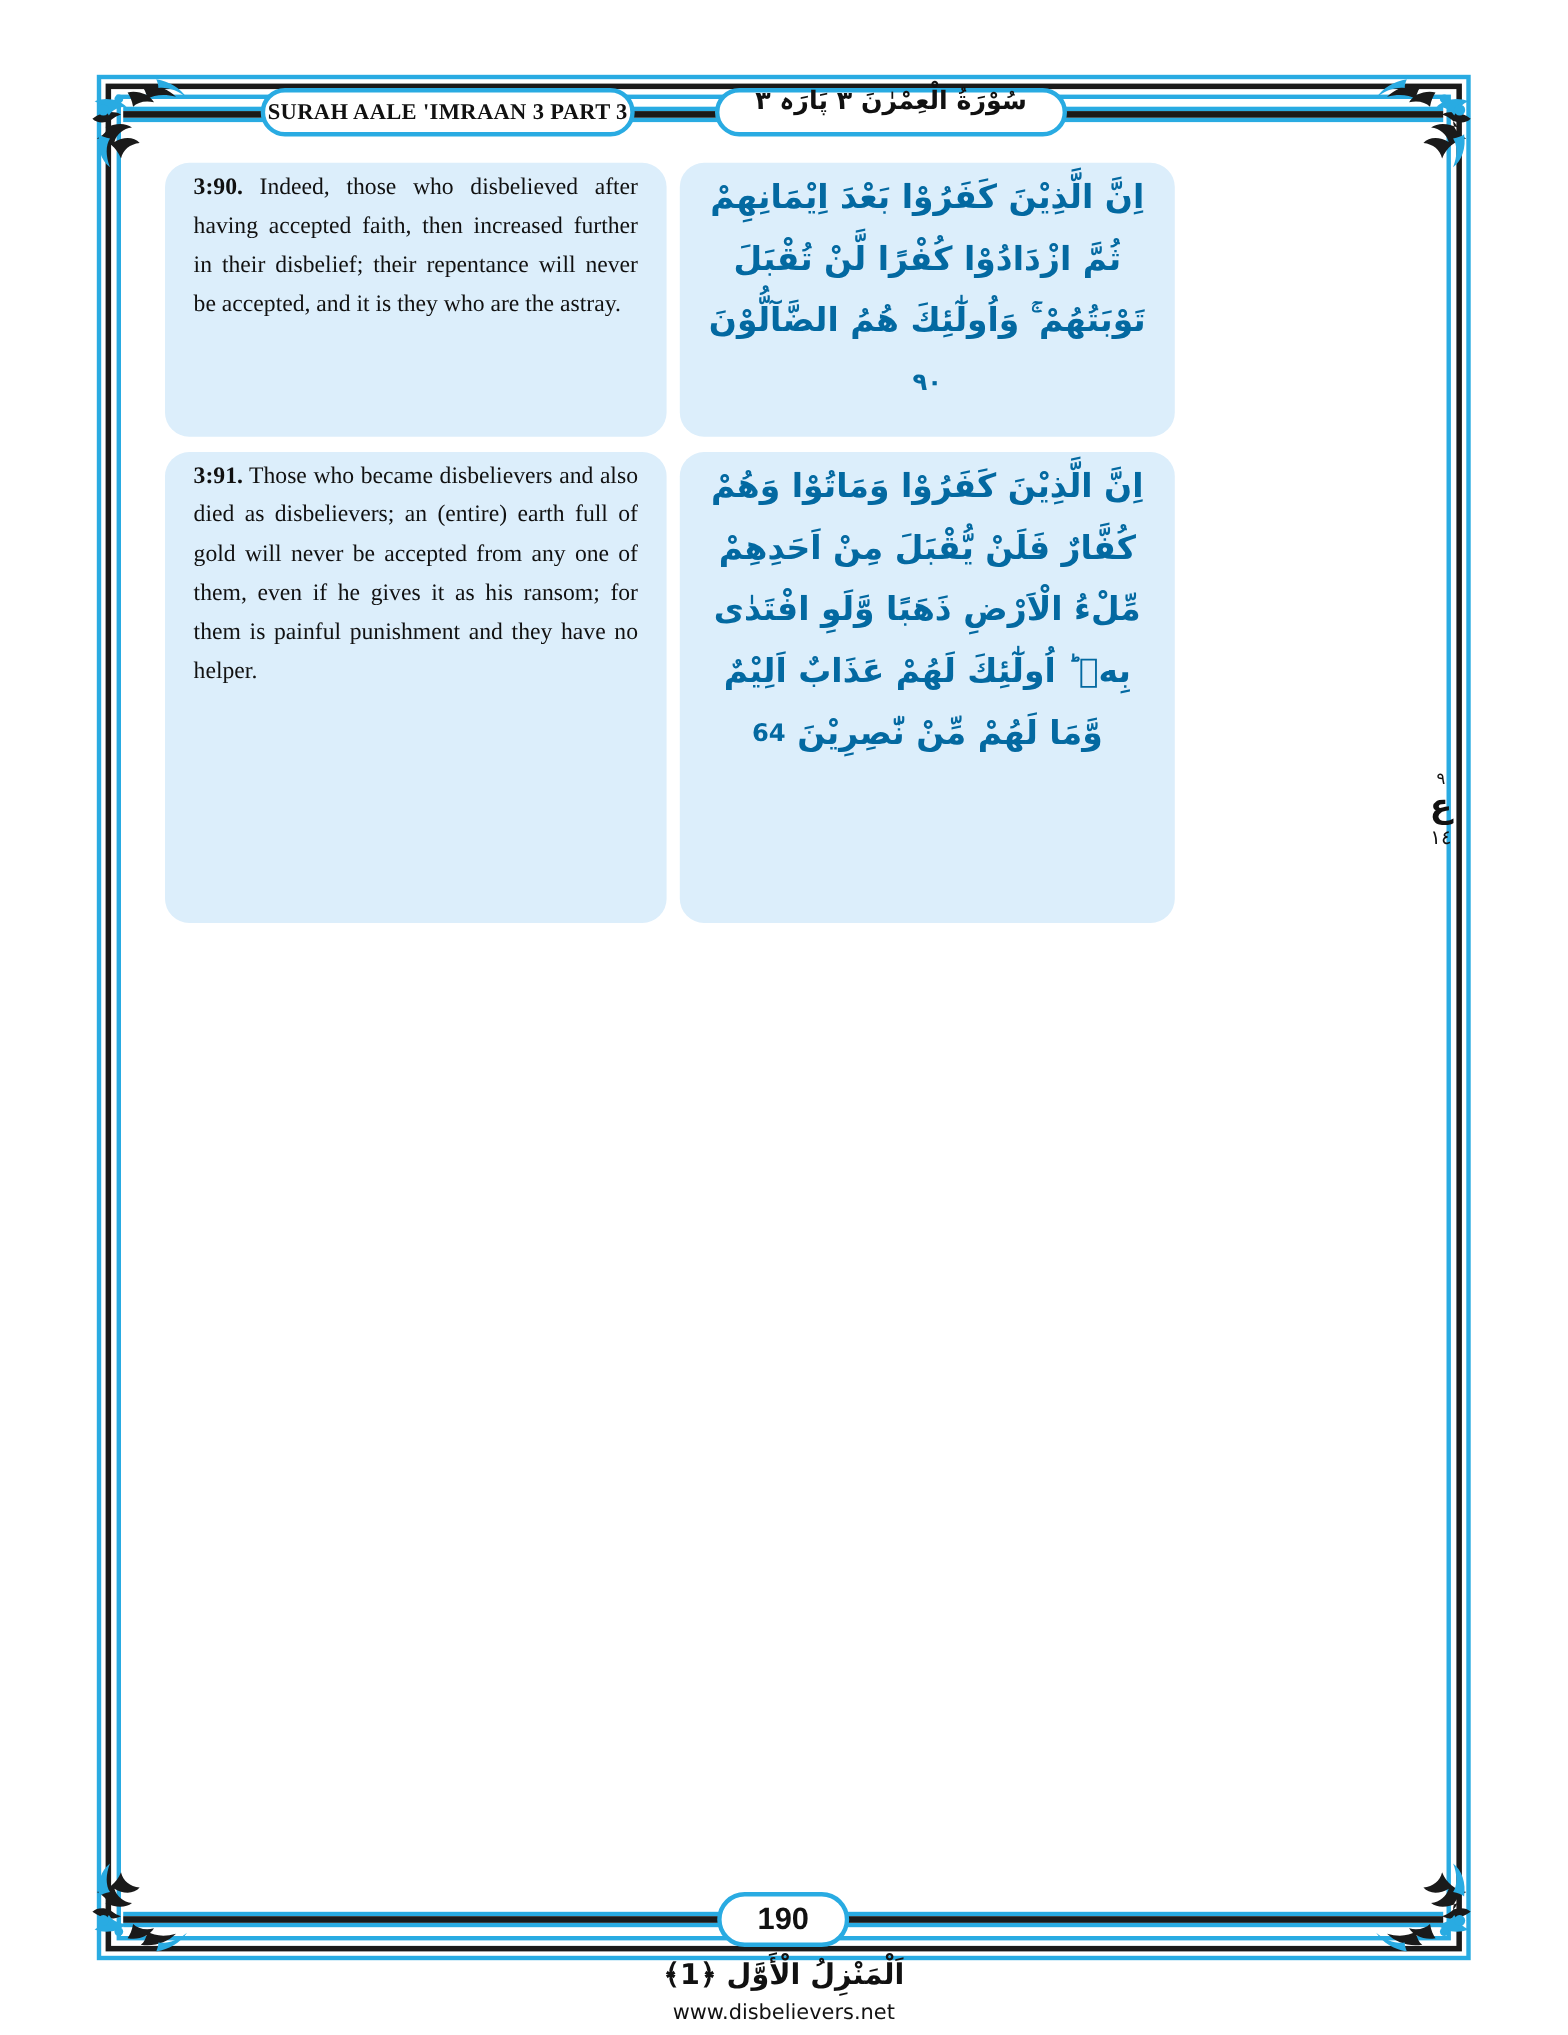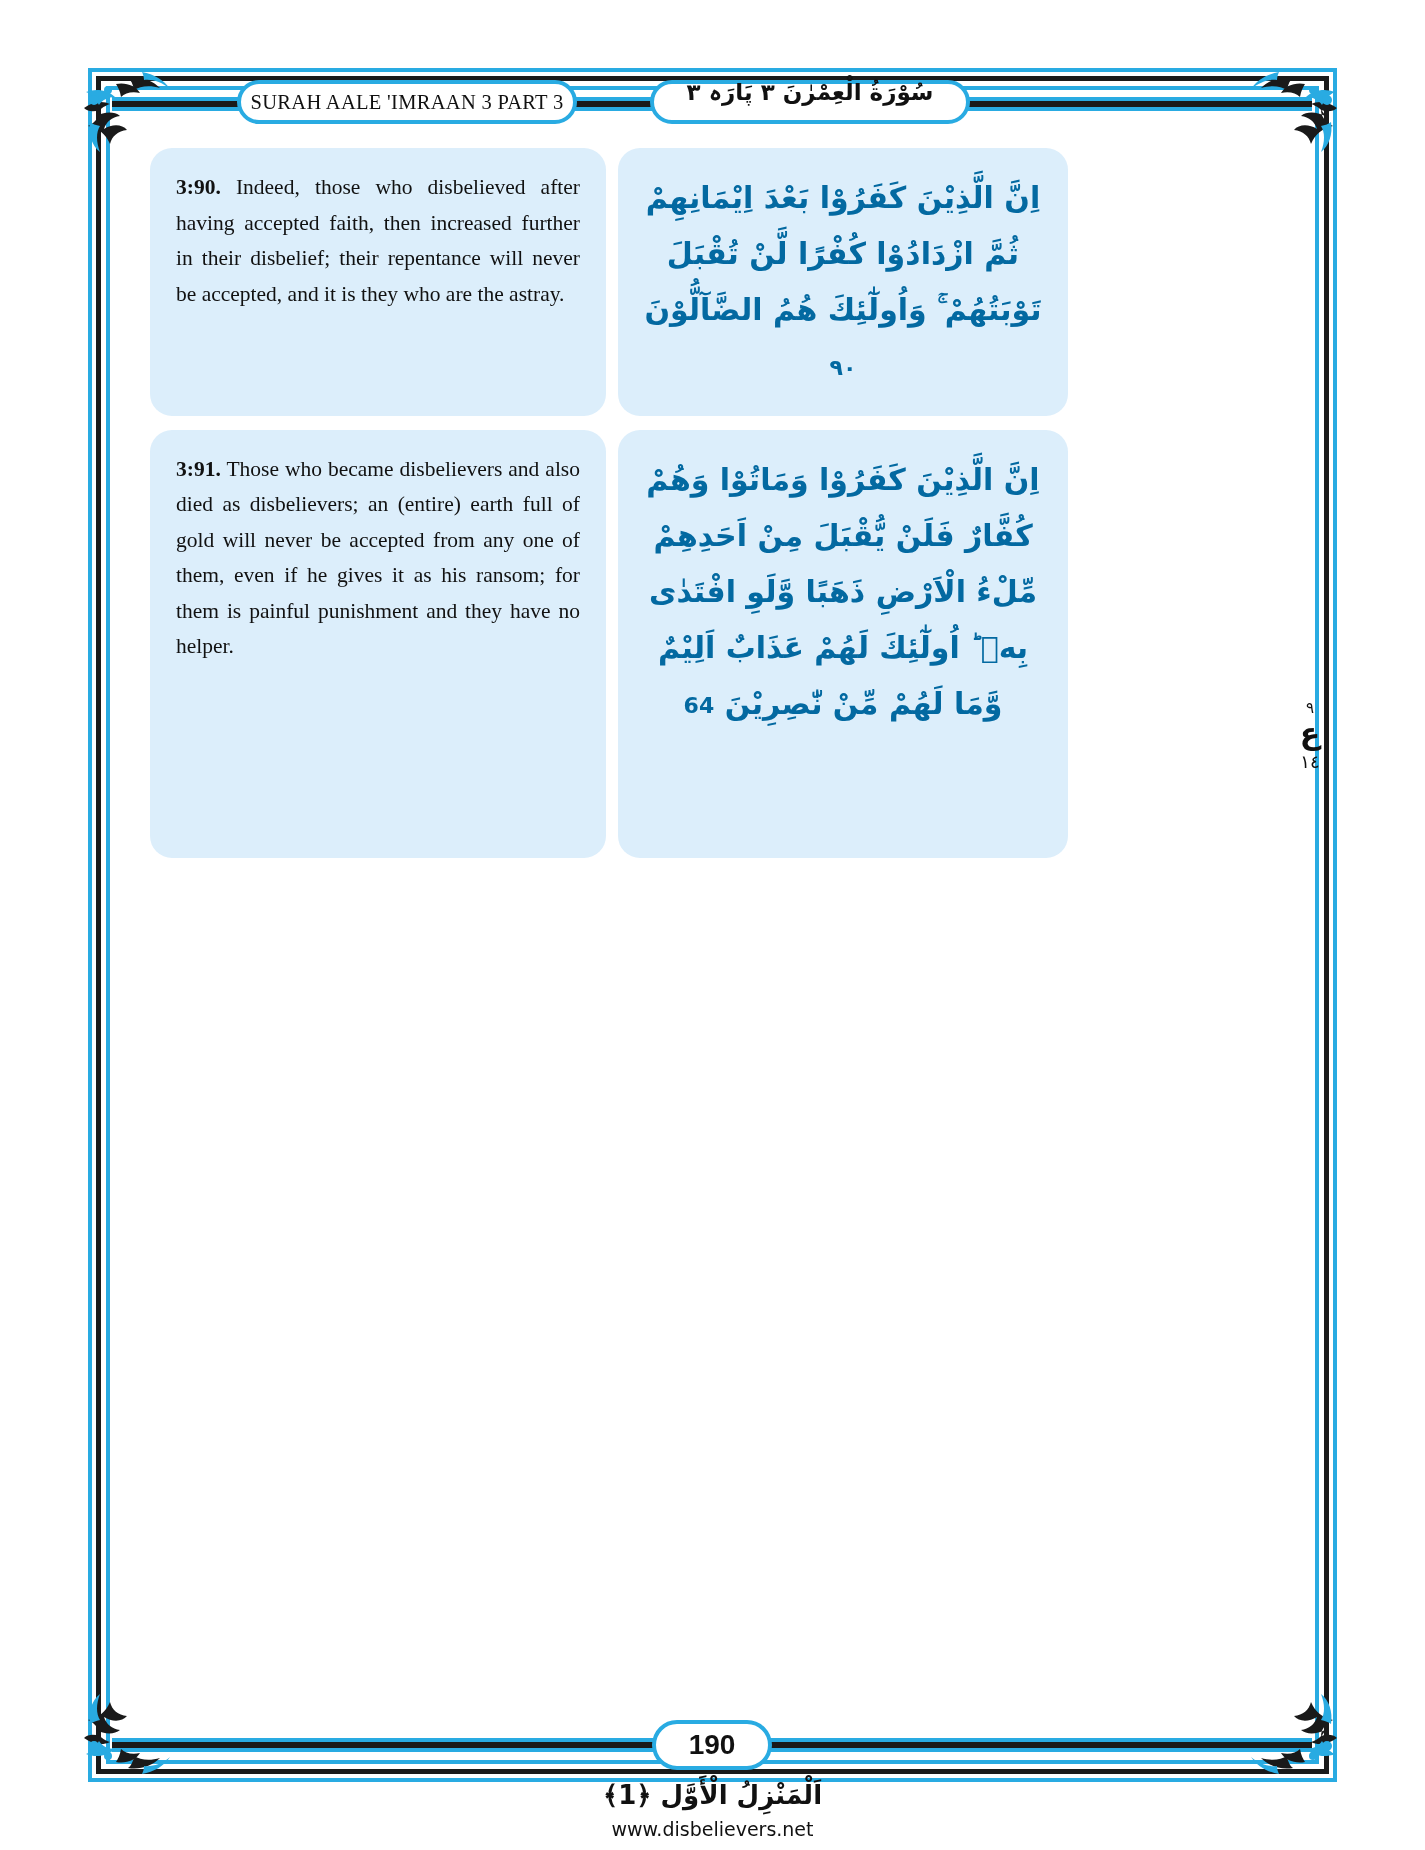--- a/index.html
+++ b/index.html
@@ -62,21 +62,21 @@
     align-items: center;
     justify-content: center;
     white-space: nowrap;
     z-index: 6;
   }
 
   .pill-surah {
     left: 237px; top: 80px;
     width: 340px; height: 44px;
     font-family: "Liberation Serif", serif;
-    font-weight: normal;
+    font-weight: bold;
     font-size: 20.5px;
     letter-spacing: 0.3px;
     color: #111111;
   }
 
   .pill-arabic {
     left: 650px; top: 80px;
     width: 320px; height: 44px;
     direction: rtl;
     font-family: "DejaVu Sans", sans-serif;
@@ -107,21 +107,21 @@
 
   .verse-row {
     display: flex;
     gap: 12px;
     margin-bottom: 14px;
   }
 
   .card {
     background: #DCEEFB;
     border-radius: 22px;
-    padding: 22px 26px 20px 26px;
+    padding: 4px 26px 20px 26px;
   }
 
   .card-en {
     width: 456px;
     text-align: justify;
     text-align-last: justify;
     font-family: "Liberation Serif", serif;
     font-size: 21.5px;
     line-height: 35.5px;
     color: #111111;

